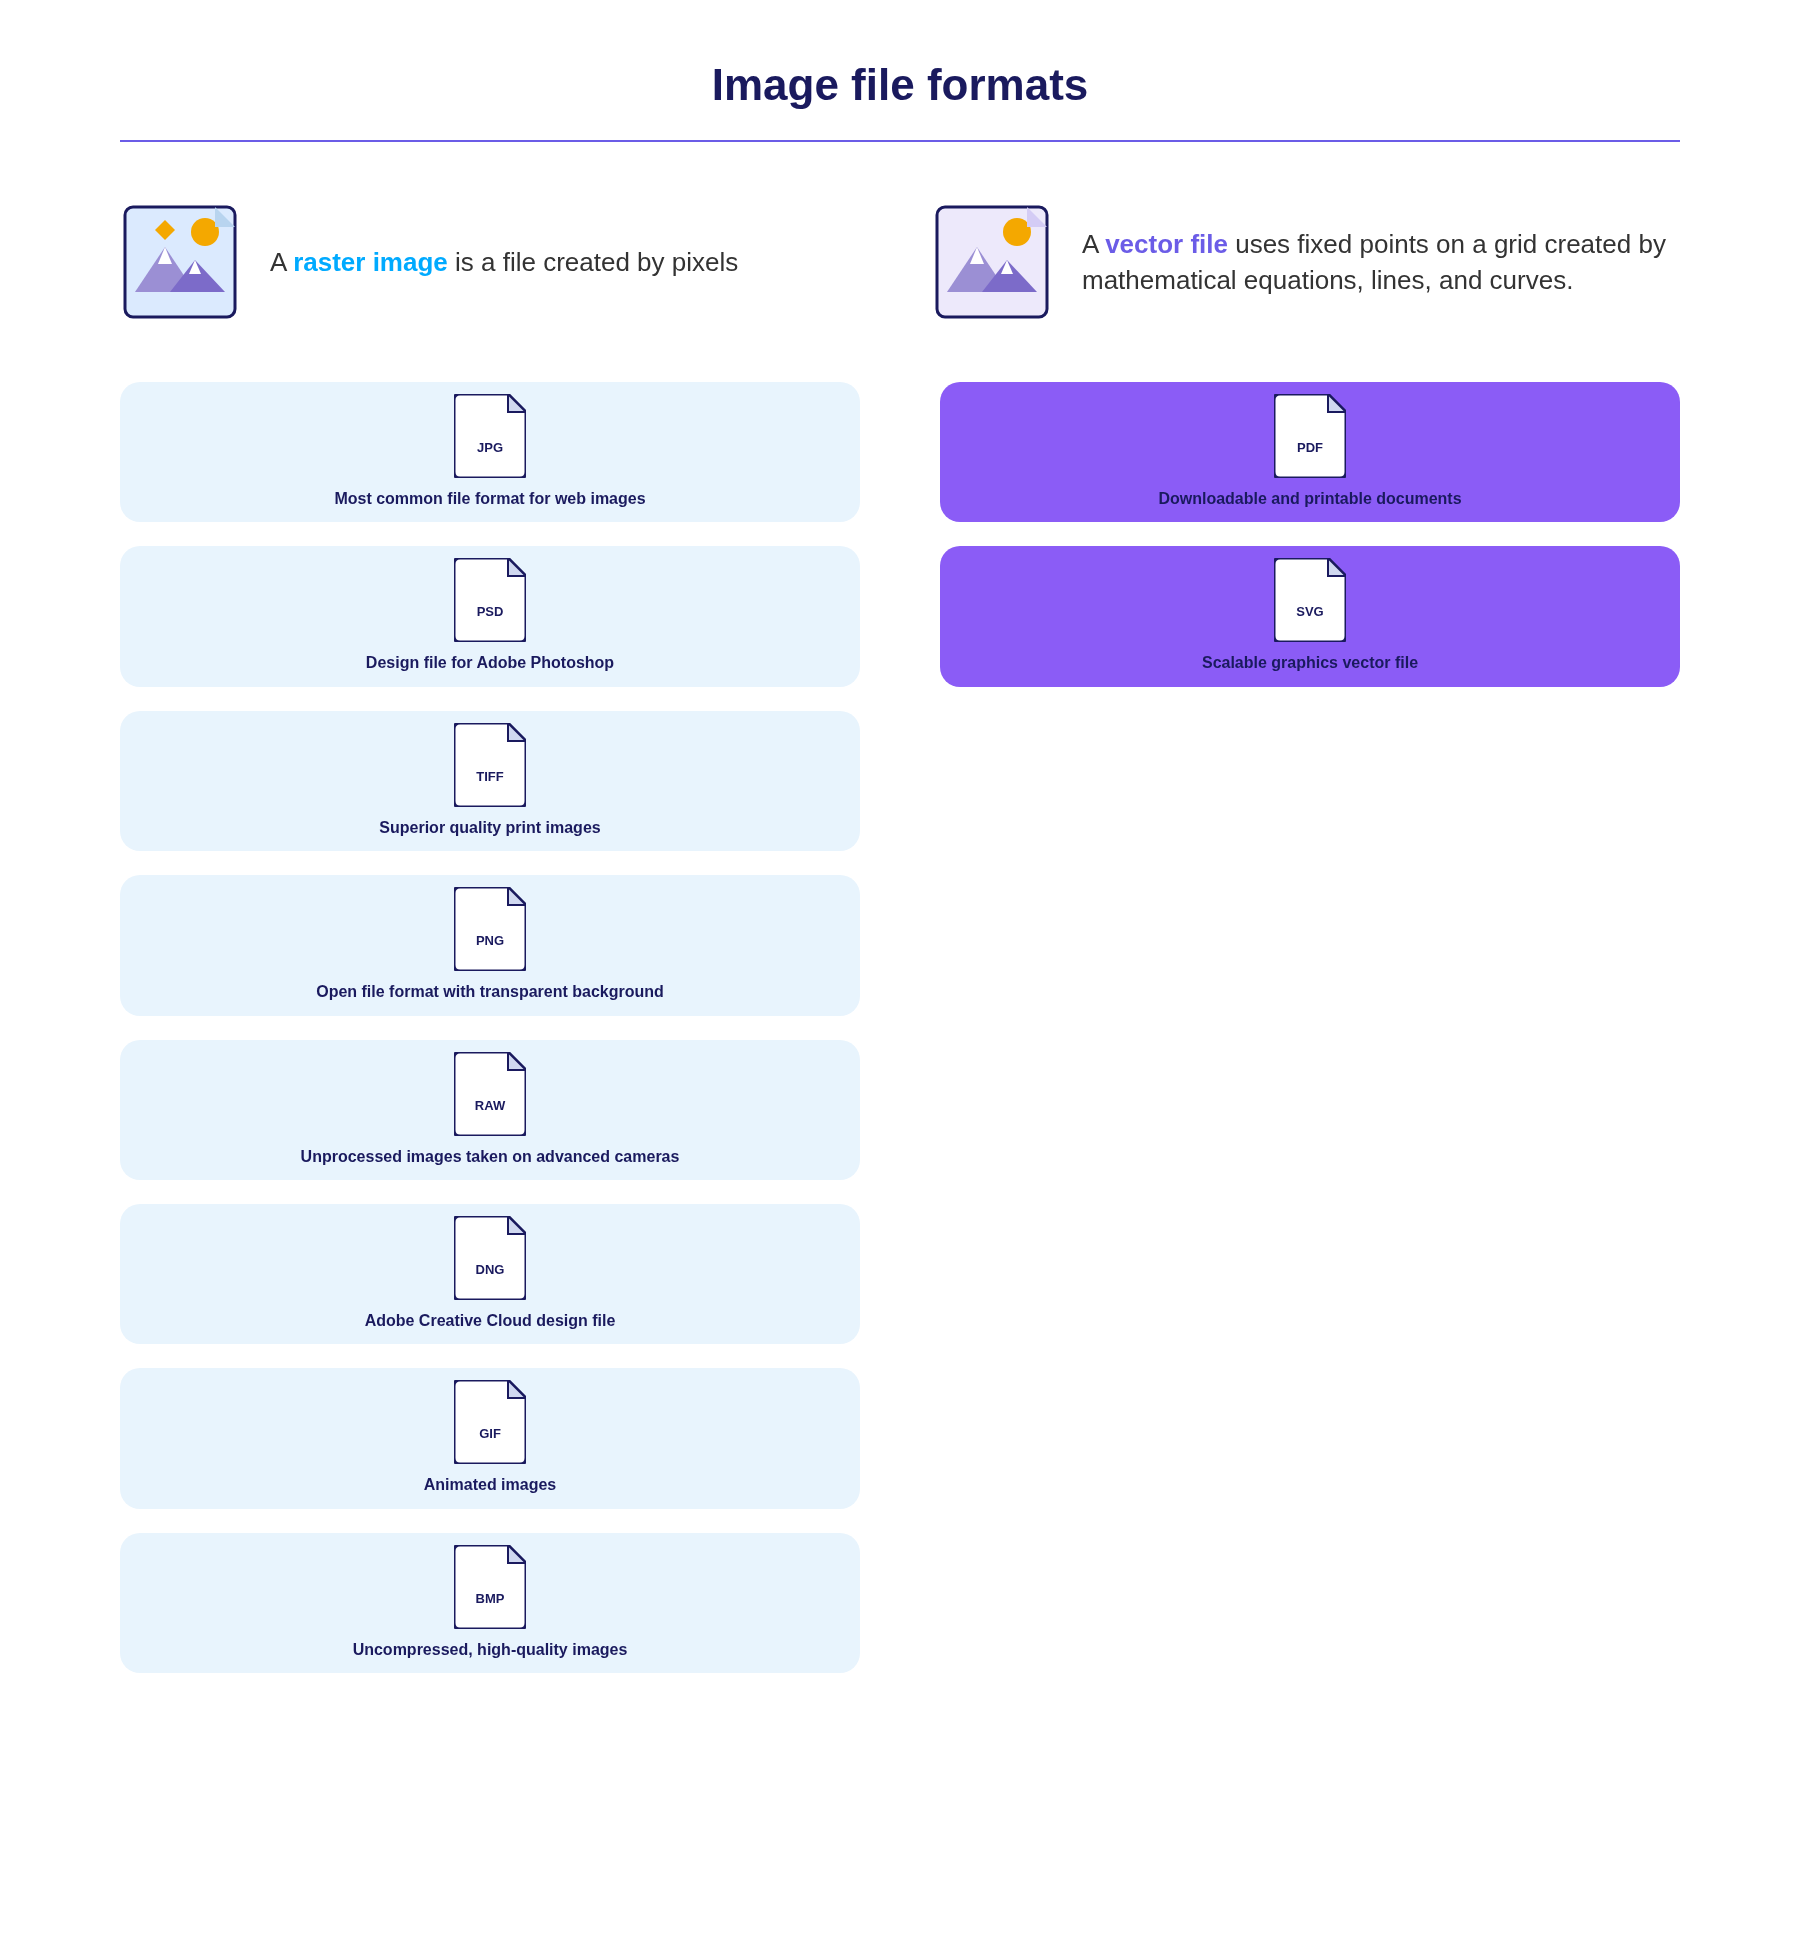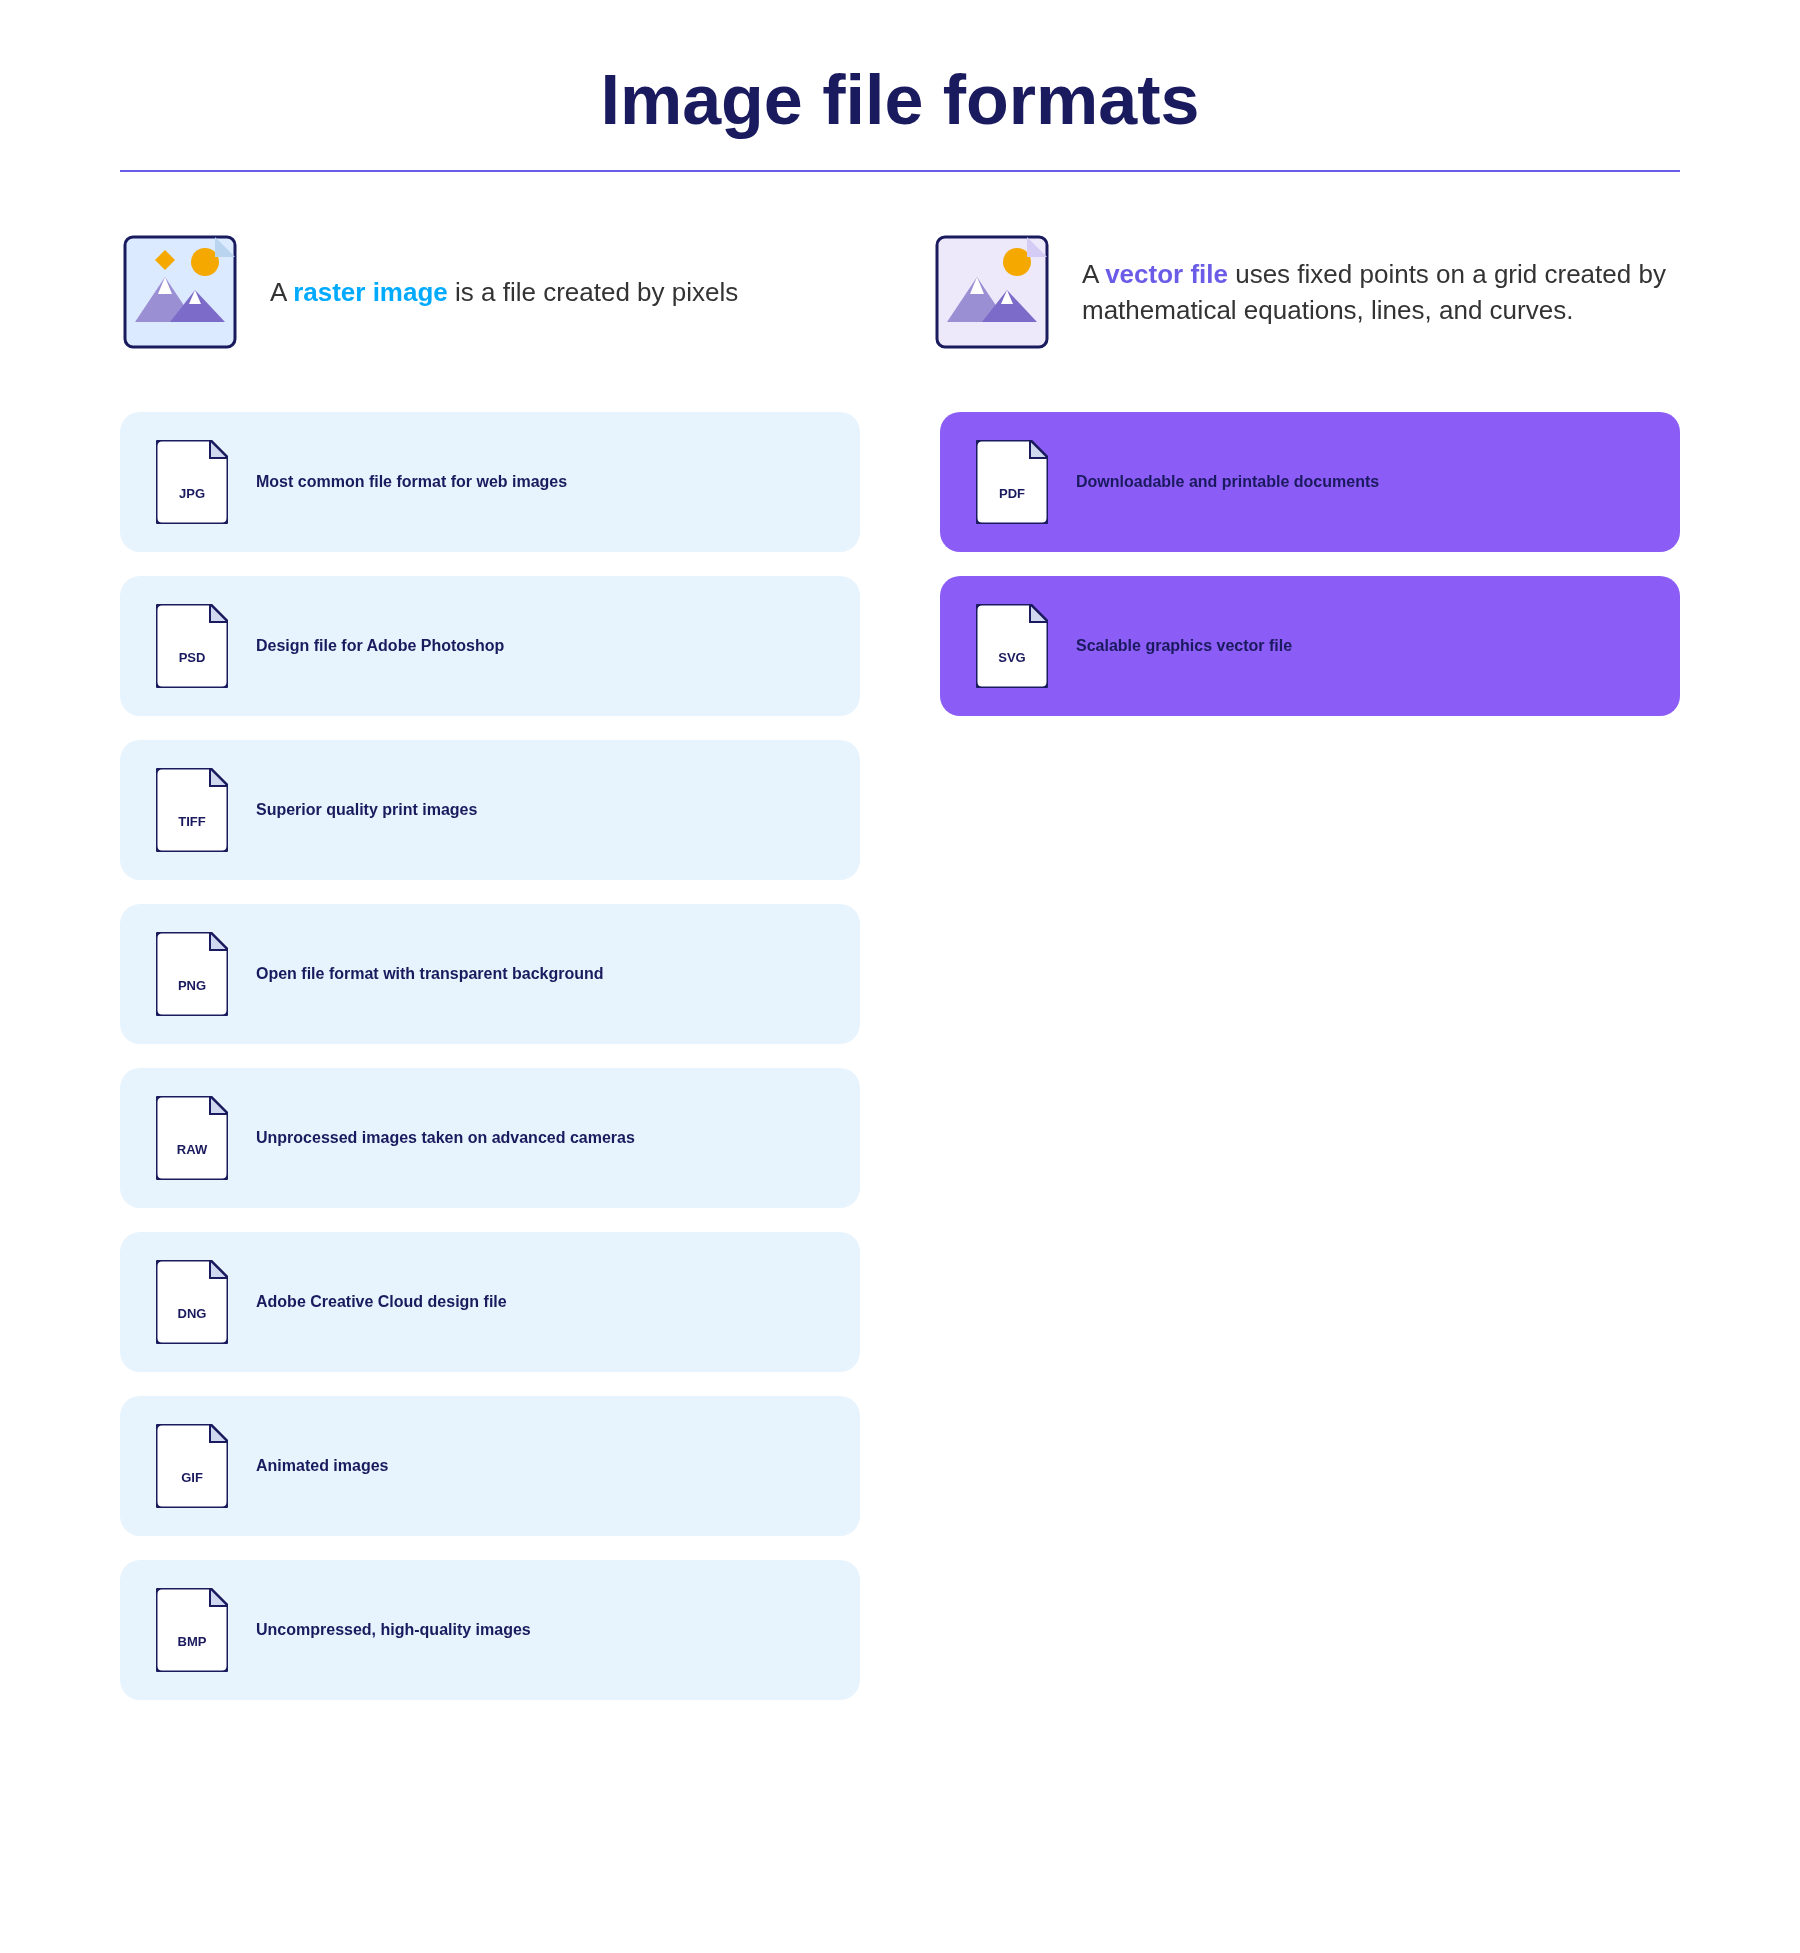--- a/index.html
+++ b/index.html
@@ -5,21 +5,21 @@
     * { box-sizing: border-box; margin: 0; padding: 0; }
     body {
       font-family: 'Segoe UI', Arial, sans-serif;
       background: #ffffff;
       width: 1800px;
       min-height: 1953px;
       padding: 60px 120px;
     }
     h1 {
       text-align: center;
-      font-size: 70px;
+      font-size: 44px;
       font-weight: 800;
       color: #1a1a5e;
       margin-bottom: 30px;
     }
     .divider {
       border: none;
       border-top: 2px solid #6b5ce7;
       margin-bottom: 60px;
     }
     .intro-row {
@@ -62,24 +62,25 @@
     .column {
       flex: 1;
       display: flex;
       flex-direction: column;
       gap: 24px;
     }
     
     .format-card {
       background: #e8f4fd;
       border-radius: 20px;
-      padding: 28px 36px;
+      padding: 12px 36px;
       display: flex;
       align-items: center;
-      gap: 28px;
+      gap: 10px;
+      flex-direction: column;
     }
     .format-card.vector-bg {
       background: #8b5cf6;
     }
     .file-icon {
       flex-shrink: 0;
       width: 72px;
       height: 84px;
     }
     .card-text {

